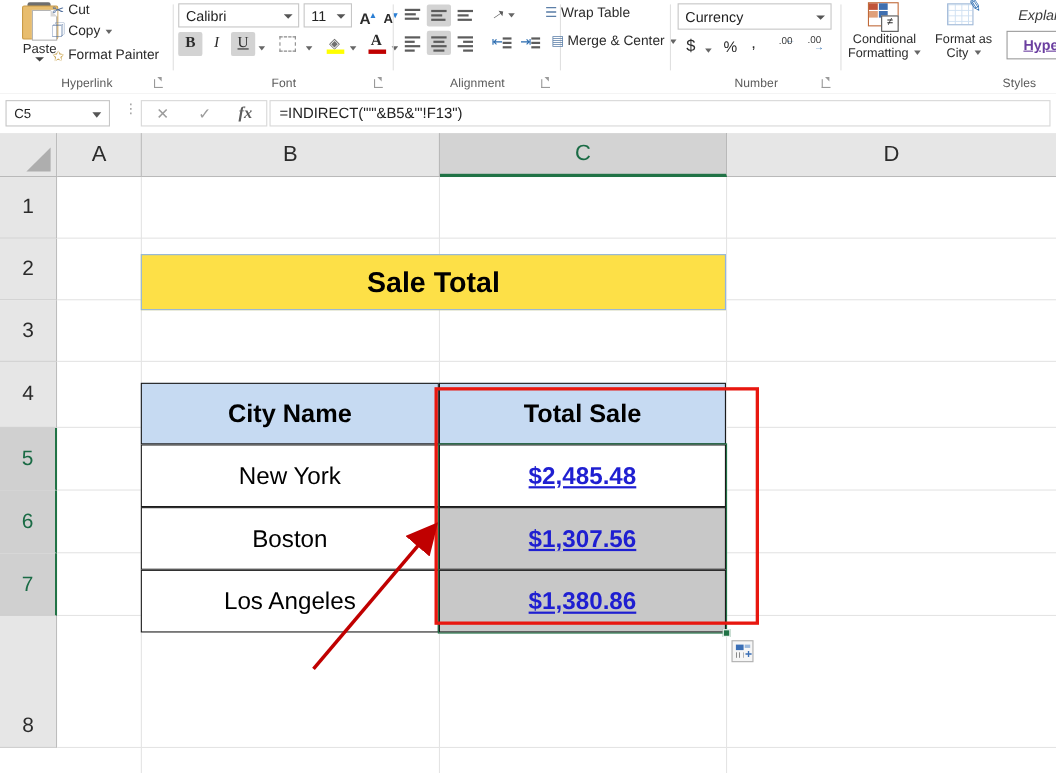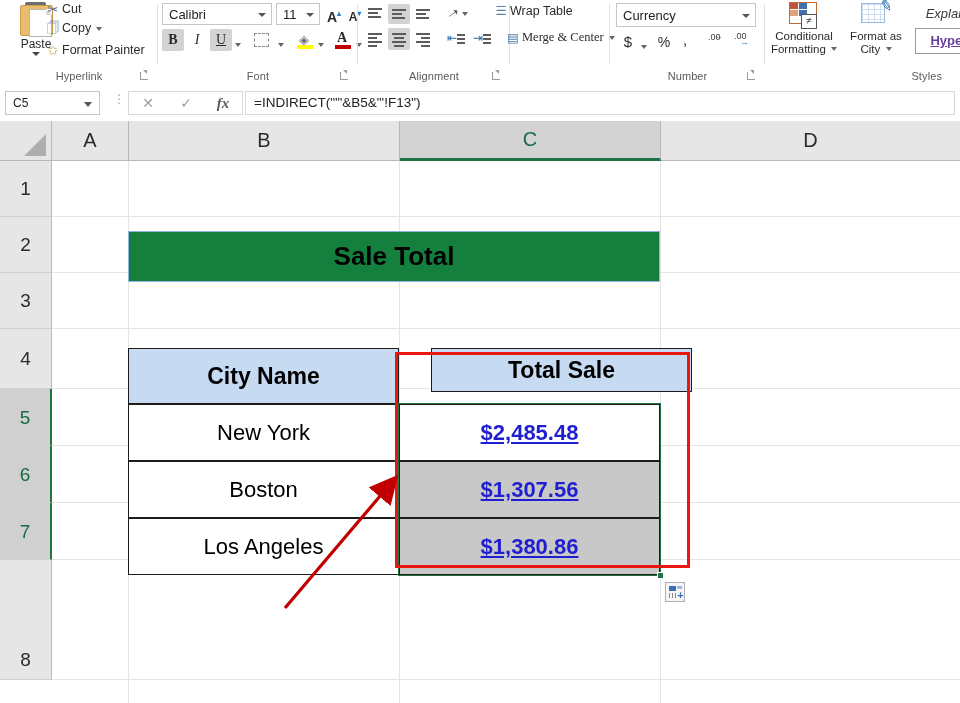--- a/index.html
+++ b/index.html
@@ -191,21 +191,21 @@
   .cellarea{
     position:absolute;left:52px;top:40px;right:0;bottom:0;
     background:#fff;
   }
   .gline-h{position:absolute;left:0;right:0;height:1px;background:#e4e4e4;}
   .gline-v{position:absolute;top:0;bottom:0;width:1px;background:#e4e4e4;}
 
   .cell{position:absolute;box-sizing:border-box;}
 
   .banner{
-    background:#15803d;border:1px solid #8fb4e3;
+    background:#fde047;border:1px solid #8fb4e3;
     font-size:26px;font-weight:bold;color:#000;
     text-align:center;display:flex;align-items:center;justify-content:center;
   }
   .thead{
     background:#c6daf2;border:1.5px solid #1c1c1c;
     font-size:23px;font-weight:bold;color:#000;
     text-align:center;display:flex;align-items:center;justify-content:center;
   }
   .tcell{
     border:1.5px solid #1c1c1c;
@@ -387,21 +387,21 @@
 
       <div class="glabel">Alignment</div>
       <div class="dlg" style="right:8px;"></div>
       <div class="gsep"></div>
     </div>
 
     <div class="grp" style="left:490px;width:120px;">
       <div class="small-cmd" style="left:2px;top:2px;">
         <span class="ic" style="color:#5c7fa8;">☰</span><span>Wrap Table</span>
       </div>
-      <div class="small-cmd" style="left:14px;top:28px;font-family:Liberation Serif, serif;">
+      <div class="small-cmd" style="left:8px;top:28px;">
         <span class="ic" style="color:#5c7fa8;">▤</span><span>Merge &amp; Center</span><span class="mini-caret"></span>
       </div>
       <div class="gsep"></div>
     </div>
 
     <div class="grp numgrp">
       <div class="ctl" style="left:6px;top:3px;width:140px;height:24px;">
         <span class="txt" style="line-height:24px;">Currency</span>
         <span class="cv" style="top:10px;"></span>
       </div>
@@ -511,21 +511,21 @@
       <div class="gline-v" style="left:347px;"></div>
       <div class="gline-v" style="left:608px;"></div>
 
       <div class="cell banner" style="left:76px;top:70px;width:532px;height:51px;">
         <span>Sale Total</span>
       </div>
 
       <div class="cell thead" style="left:76px;top:187px;width:271px;height:56px;">
         <span>City Name</span>
       </div>
-      <div class="cell thead" style="left:347px;top:187px;width:261px;height:44px;margin-left:32px;">
+      <div class="cell thead" style="left:347px;top:187px;width:261px;height:56px;">
         <span>Total Sale</span>
       </div>
 
       <div class="cell tcell" style="left:76px;top:243px;width:271px;height:57px;">
         <span>New York</span>
       </div>
       <div class="cell tcell link" style="left:347px;top:243px;width:261px;height:57px;">
         <span>$2,485.48</span>
       </div>
 

